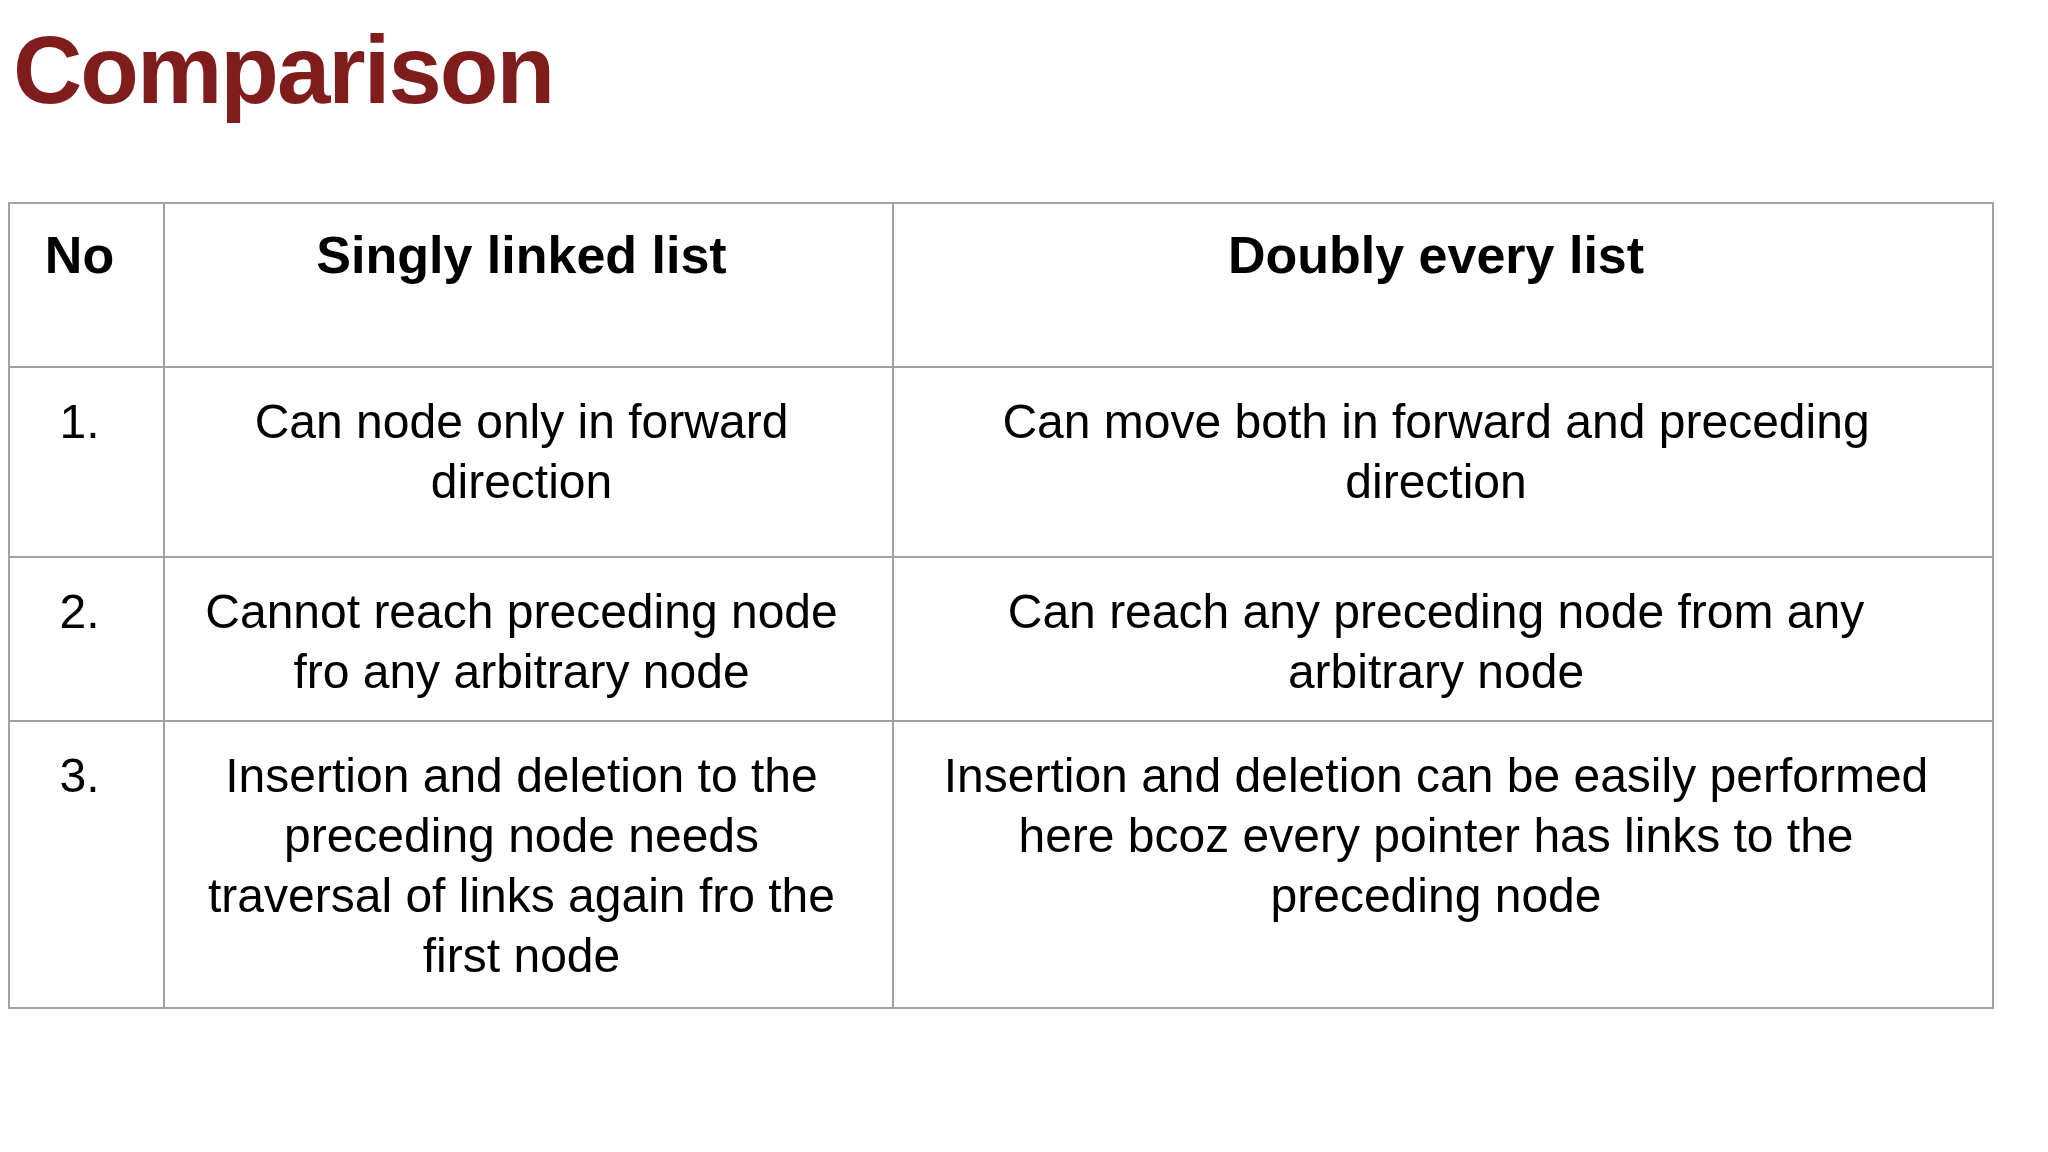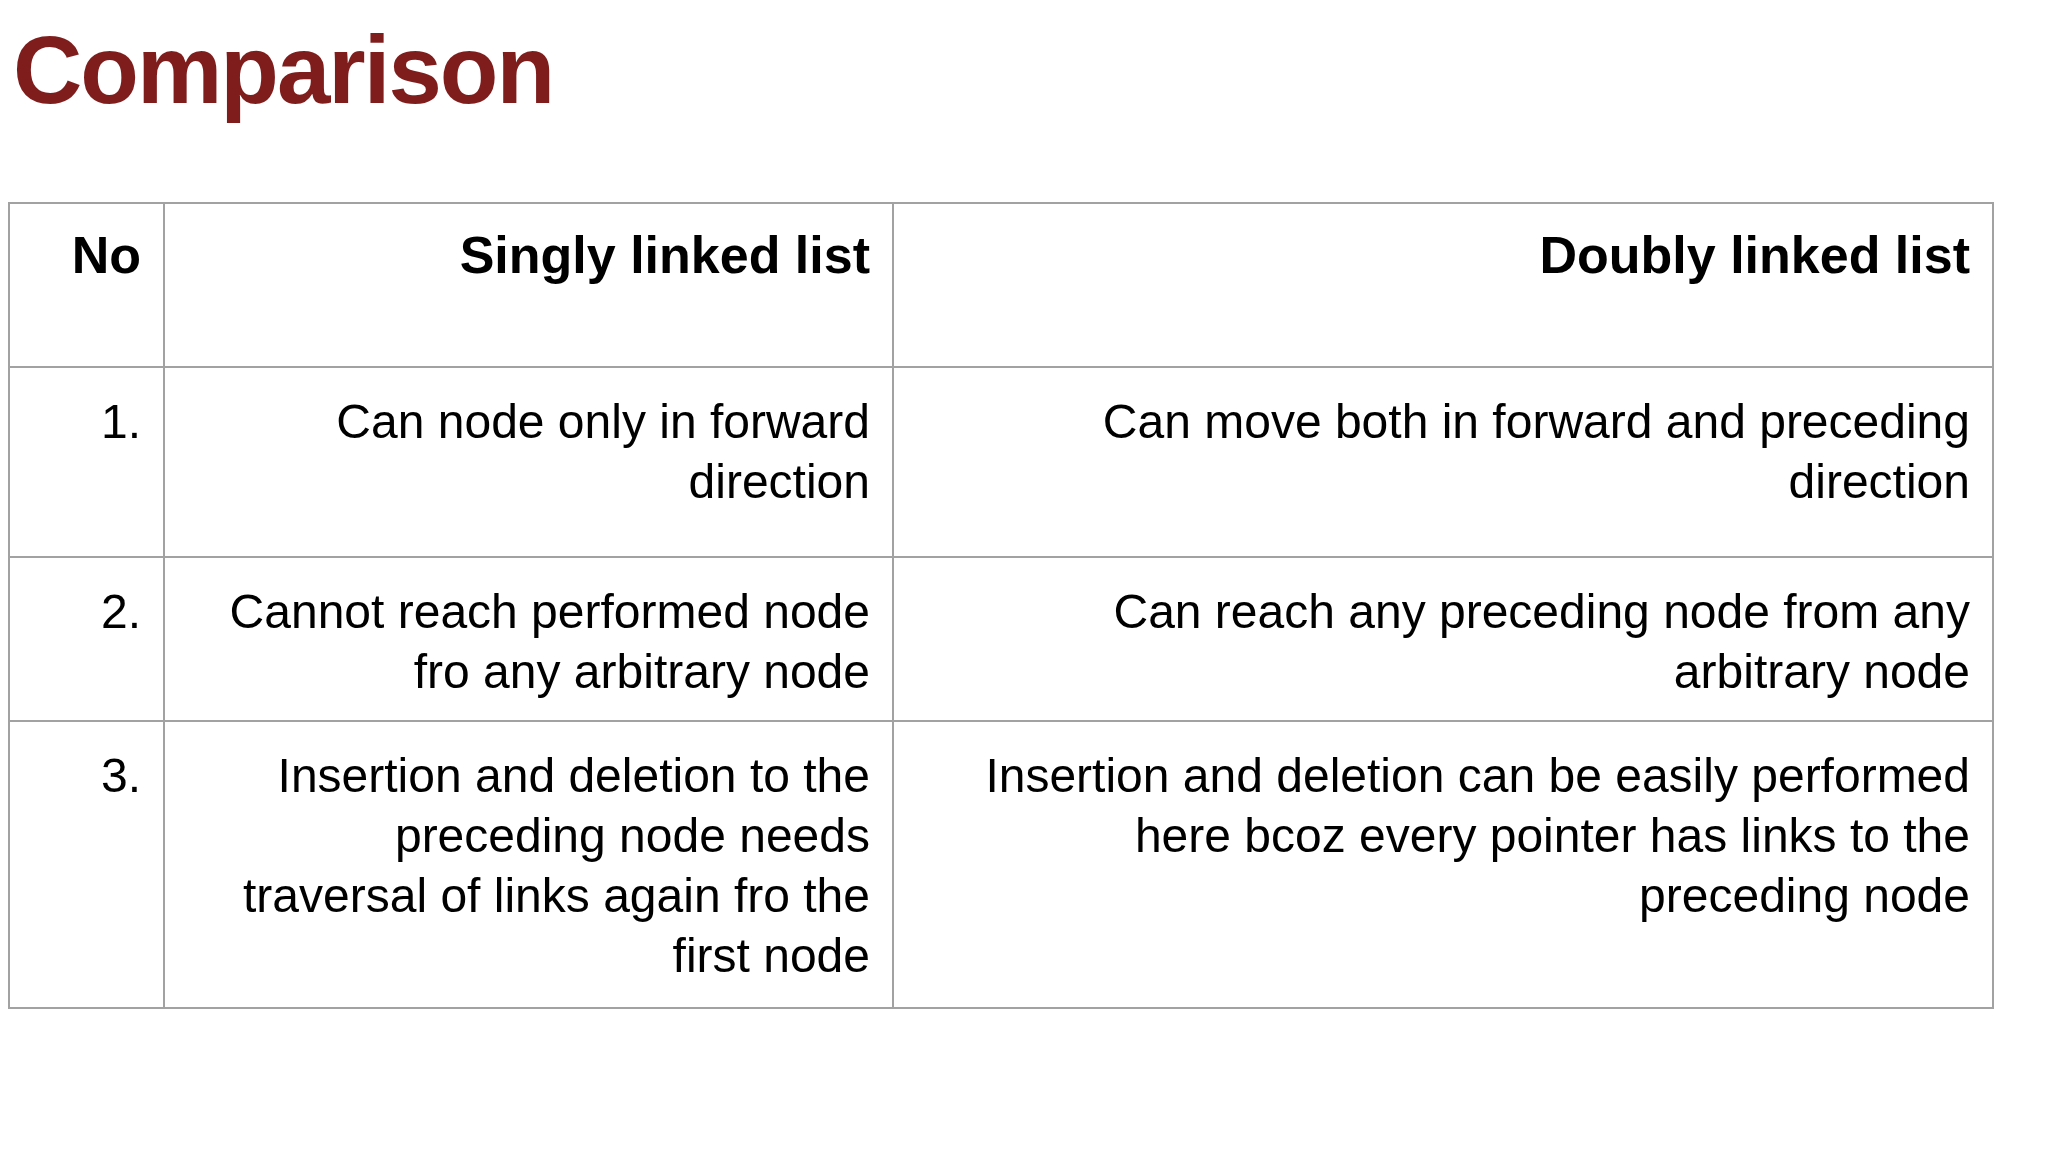--- a/index.html
+++ b/index.html
@@ -42,21 +42,21 @@
   }
 
   table.comparison col.c-no     { width: 155px; }
   table.comparison col.c-singly { width: 729px; }
   table.comparison col.c-doubly { width: 1100px; }
 
   table.comparison th,
   table.comparison td {
     border: 2px solid #a2a2a2;
     vertical-align: top;
-    text-align: right;
+    text-align: center;
     padding: 24px 22px 0 8px;
     white-space: pre-line;
     overflow: hidden;
   }
 
   table.comparison th {
     font-size: 52px;
     line-height: 62px;
     font-weight: bold;
     padding-top: 20px;
@@ -83,34 +83,34 @@
   <table class="comparison">
     <colgroup>
       <col class="c-no">
       <col class="c-singly">
       <col class="c-doubly">
     </colgroup>
     <thead>
       <tr class="row-header">
         <th>No</th>
         <th>Singly linked list</th>
-        <th>Doubly linked list</th>
+        <th>Doubly every list</th>
       </tr>
     </thead>
     <tbody>
       <tr class="row-1">
         <td>1.</td>
         <td>Can node only in forward
 direction</td>
         <td>Can move both in forward and preceding
 direction</td>
       </tr>
       <tr class="row-2">
         <td>2.</td>
-        <td>Cannot reach performed node
+        <td>Cannot reach preceding node
 fro any arbitrary node</td>
         <td>Can reach any preceding node from any
 arbitrary node</td>
       </tr>
       <tr class="row-3">
         <td>3.</td>
         <td>Insertion and deletion to the
 preceding node needs
 traversal of links again fro the
 first node</td>

